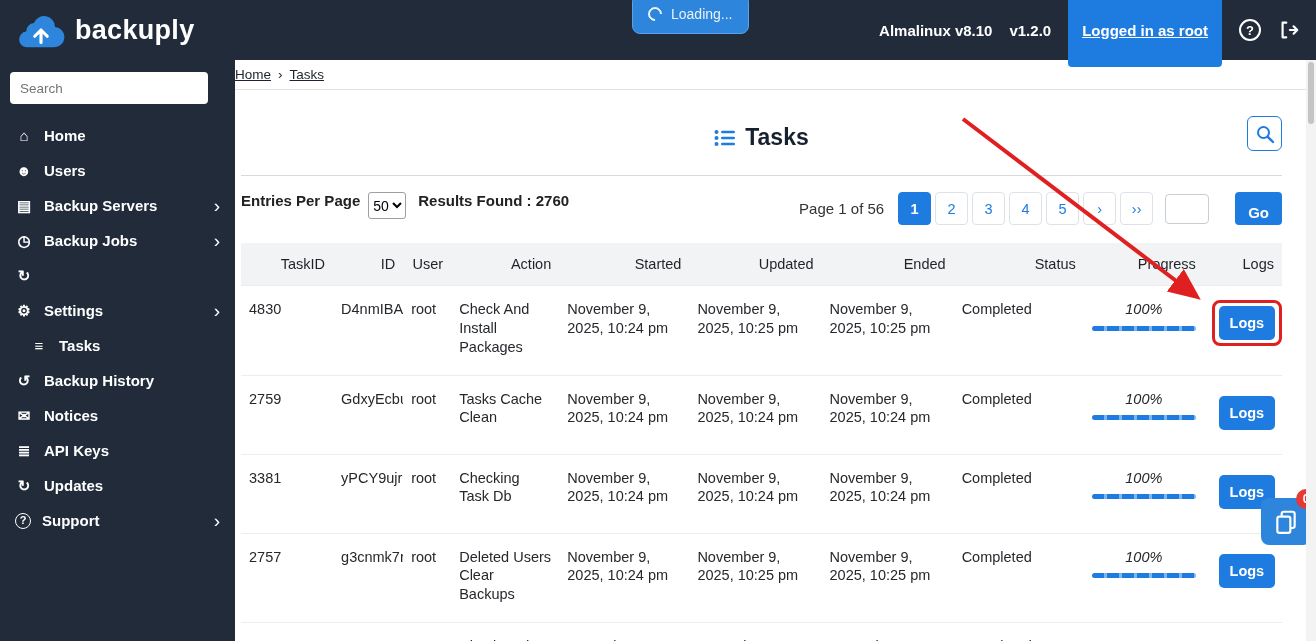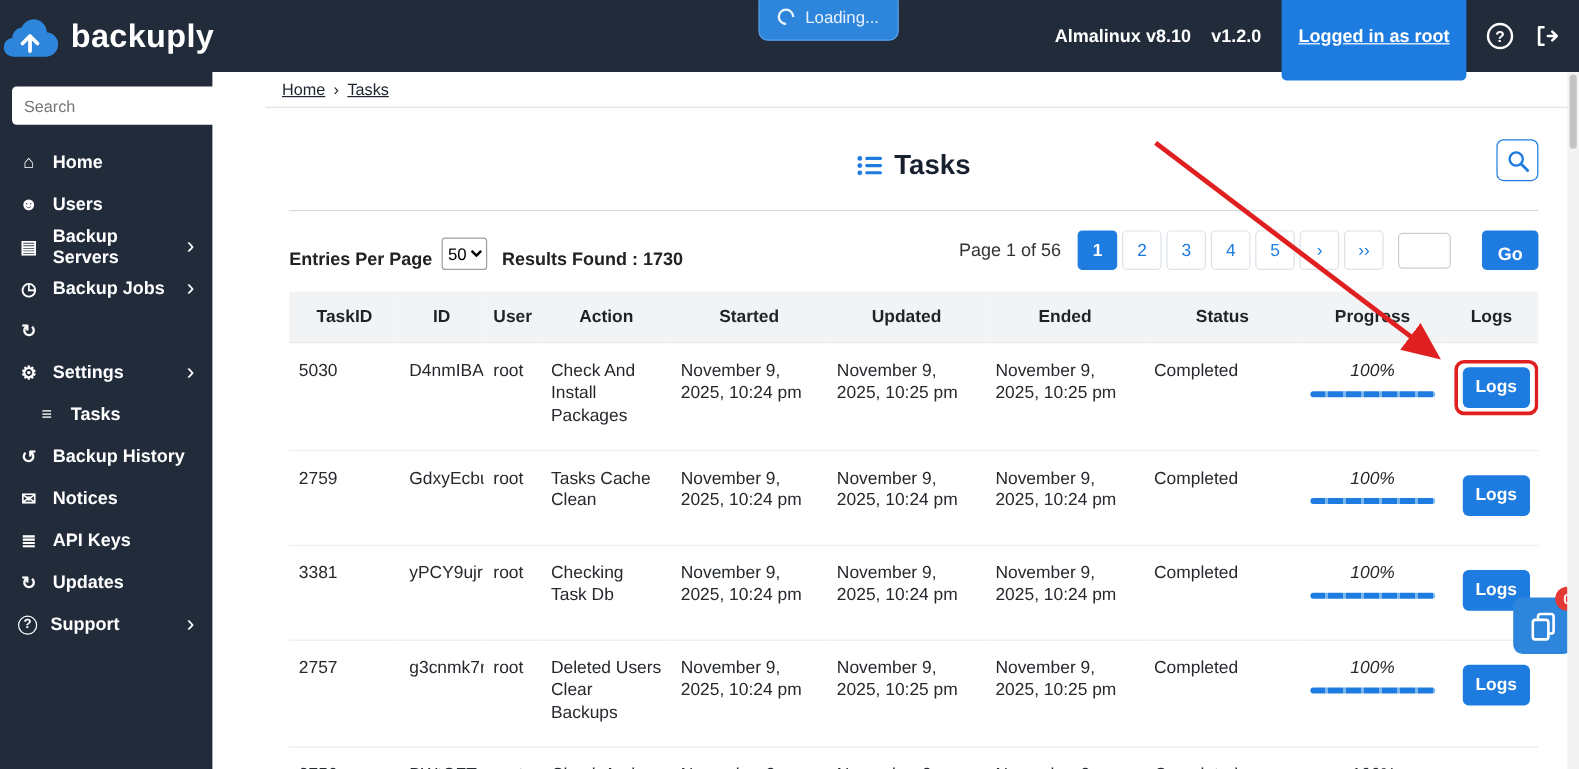--- a/index.html
+++ b/index.html
@@ -8,40 +8,40 @@
     width:1316px; height:641px; overflow:hidden; position:relative;
     font-family:"Liberation Sans", sans-serif; background:#fff;
   }
   :root{
     --dark:#212b3a; --accent:#1e7ce0; --red:#e02020;
   }
 
   
   .topbar{ position:absolute; top:0; left:0; width:1316px; height:60px;
     background:var(--dark); display:flex; align-items:center; z-index:10; }
-  .brand{ display:flex; align-items:center; gap:9px; cursor:pointer; }
+  .brand{ display:flex; align-items:center; gap:9px; padding-left:16px; cursor:pointer; }
   .brand-name{ color:#fff; font-size:27px; font-weight:bold; letter-spacing:.3px; }
   .topbar-right{ margin-left:auto; display:flex; align-items:center; gap:17px;
     padding-right:16px; color:#fff; font-size:15px; font-weight:600; white-space:nowrap; }
   .btn-blue{ background:var(--accent); color:#fff; border:none; border-radius:4px;
     font-weight:bold; font-family:inherit; cursor:pointer; }
   .logged-in-btn{ padding:28px 14px; font-size:15px;text-decoration:underline; }
   .help-circle{ width:22px; height:22px; border:2px solid #fff; border-radius:50%;
     display:flex; align-items:center; justify-content:center; font-size:13px;
     font-weight:bold; color:#fff; cursor:pointer; }
   .logout{ display:flex; align-items:center; cursor:pointer; }
 
   .loading-toast{ position:absolute; left:632px; top:-6px; height:40px; padding:0 15px;
     background:#2e86dc; border:1px solid #5aa2e8; border-radius:8px; display:flex;
     align-items:center; gap:9px; color:#e8f1fb; font-size:14px; z-index:12; }
   .spinner{ width:14px; height:14px; border:2.5px solid #fff; border-bottom-color:transparent;
     border-radius:50%; display:inline-block; transform:rotate(-45deg); opacity:.9; }
 
   
-  .sidebar{ position:absolute; top:60px; left:0; width:177px; bottom:0;
+  .sidebar{ position:absolute; top:60px; left:0; width:235px; bottom:0;
     background:var(--dark); z-index:5; }
   .sidebar-search{ display:block; margin:12px 10px 14px; width:198px; height:32px;
     border:none; border-radius:4px; padding:0 10px; font-size:13.5px; font-family:inherit; }
   .side-menu{ list-style:none; margin:0; padding:0; }
   .side-item{ display:flex; align-items:center; height:35px; padding:0 15px;
     color:#fff; font-size:15px; font-weight:600; cursor:pointer; gap:11px; }
   .side-item.child{ padding-left:30px; }
   .side-icon{ width:18px; text-align:center; font-size:15px; flex:none; }
   .side-icon.circled{ width:16px; height:16px; border:1.5px solid #fff; border-radius:50%;
     font-size:11px; line-height:13px; font-weight:bold; }
@@ -55,36 +55,36 @@
   .content{ padding:20px 34px 0 20px; }
 
   .title-row{ position:relative; display:flex; justify-content:center; align-items:center;
     gap:9px; padding:14px 0 24px; }
   .title-row h1{ margin:0; font-size:23px; color:#17202e; }
   .search-btn{ position:absolute; right:0; top:6px; width:35px; height:35px; background:#fff;
     border:1.5px solid var(--accent); border-radius:6px; display:flex; align-items:center;
     justify-content:center; cursor:pointer; }
   .divider{ border:none; border-top:1px solid #d8d9db; margin:0 0 16px; }
 
-  .controls{ display:flex; align-items:flex-end; font-size:15px; color:#222; }
+  .controls{ display:flex; align-items:flex-start; font-size:15px; color:#222; }
   .controls .lbl{ font-weight:bold; }
   .entries-select{ margin:0 12px 0 8px; height:27px; font-size:14px; font-family:inherit;
     border:1px solid #9aa0a6; border-radius:3px; background:#fff; cursor:pointer; }
   .results{ font-weight:bold; }
   .pager{ margin-left:auto; display:flex; align-items:center; gap:4px; }
   .page-info{ margin-right:10px; font-size:15px; color:#333; }
   .page-btn{ min-width:33px; height:33px; border:1px solid #dde2e8; background:#fff;
     color:var(--accent); font-size:14.5px; font-family:inherit; border-radius:4px; cursor:pointer; }
   .page-btn.active{ background:var(--accent); color:#fff; border-color:var(--accent); font-weight:bold; }
   .page-input{ width:44px; height:30px; border:1px solid #c9ced4; border-radius:4px; margin-left:8px; }
   .go-btn{ height:33px; padding:12px 13px; margin-left:22px; font-size:15px; }
 
   .task-table{ width:100%; border-collapse:collapse; margin-top:18px; font-size:14.5px;
     color:#25282c; table-layout:fixed; }
-  .task-table th{ background:#f2f3f5; text-align:center; font-weight:bold; padding:13px 8px;
+  .task-table th{ background:#f2f3f5; text-align:right; font-weight:normal; padding:13px 8px;
     font-size:14.5px; color:#1f2328; }
   .task-table td{ padding:14px 8px 18px; vertical-align:top; border-top:1px solid #ededee;
     line-height:1.3; overflow:hidden; }
   .progress-cell{ text-align:center;font-style:italic; }
   .progress-label{ margin-bottom:7px; }
   .progress-bar{ width:104px; height:5px; border-radius:3px; margin:0 auto;
     background:repeating-linear-gradient(90deg,var(--accent) 0 12px,#7db6ee 12px 15px); }
   .logs-btn{ width:56px; height:34px; font-size:14.5px; border-radius:5px; }
   .logs-wrap{ display:inline-block; border:3px solid transparent; padding:3px 4px; border-radius:8px; }
   .logs-wrap.highlighted{ border-color:var(--red); }
@@ -222,21 +222,21 @@
         </svg>
       </button>
     </div>
     <hr class="divider">
 
     <div class="controls">
       <span class="lbl">Entries Per Page</span>
       <select class="entries-select">
         <option>50</option>
       </select>
-      <span class="results">Results Found : 1730</span>
+      <span class="results">Results Found : 2760</span>
 
       <div class="pager">
         <span class="page-info">Page 1 of 56</span>
         <span id="pagination" style="display:flex;gap:4px;">
             <button class="page-btn active">1</button>
             <button class="page-btn">2</button>
             <button class="page-btn">3</button>
             <button class="page-btn">4</button>
             <button class="page-btn">5</button>
             <button class="page-btn">›</button>
@@ -269,21 +269,21 @@
             <th>Started</th>
             <th>Updated</th>
             <th>Ended</th>
             <th>Status</th>
             <th>Progress</th>
             <th>Logs</th>
           </tr>
         </thead>
       <tbody id="table-body">
           <tr class="task-row">
-    <td>5030</td>
+    <td>4830</td>
     <td>D4nmIBAA</td>
     <td>root</td>
     <td>Check And Install Packages</td>
     <td>November 9, 2025, 10:24 pm</td>
     <td>November 9, 2025, 10:25 pm</td>
     <td>November 9, 2025, 10:25 pm</td>
     <td>Completed</td>
     <td class="progress-cell">
       <div class="progress-label">100%</div>
       <div class="progress-bar"></div>

